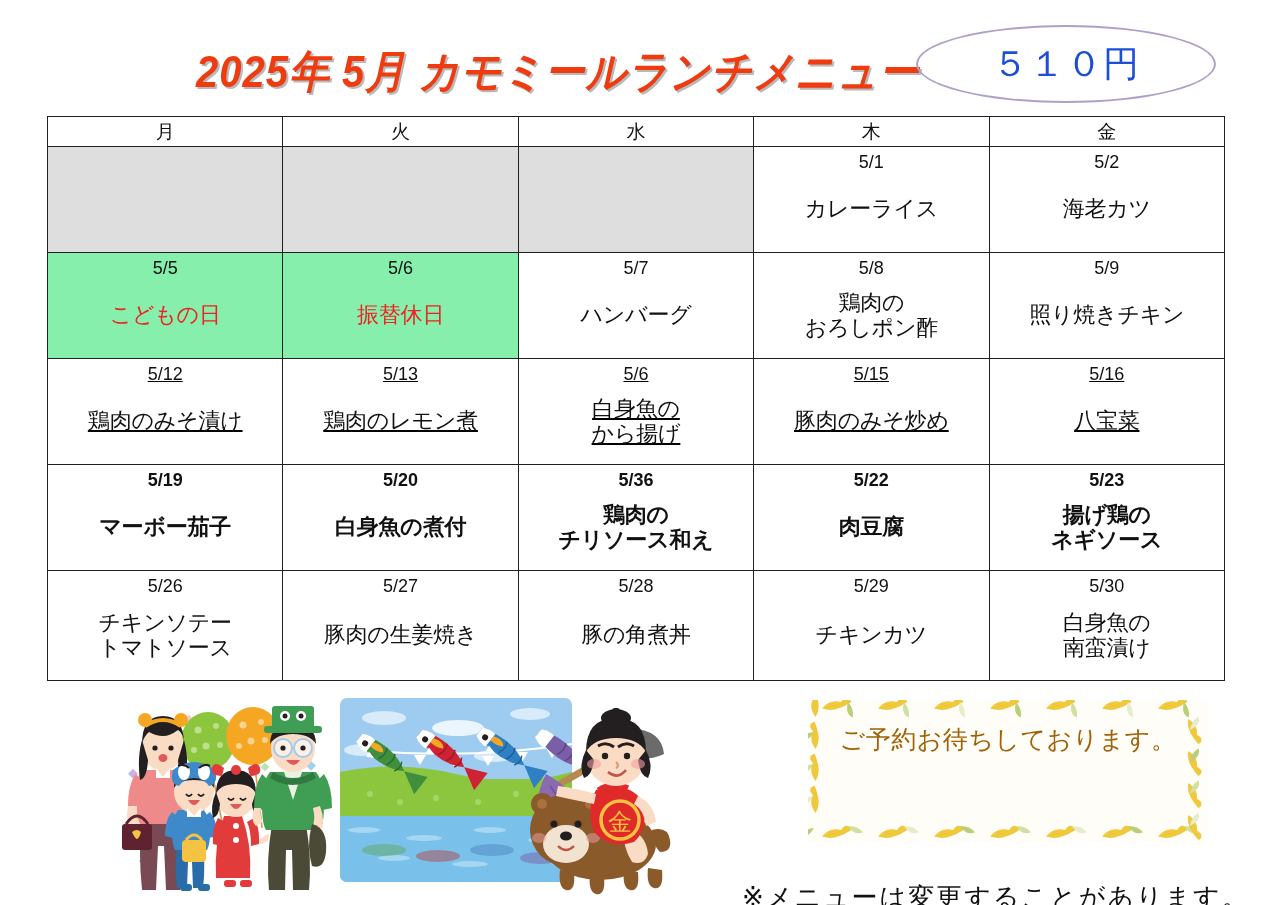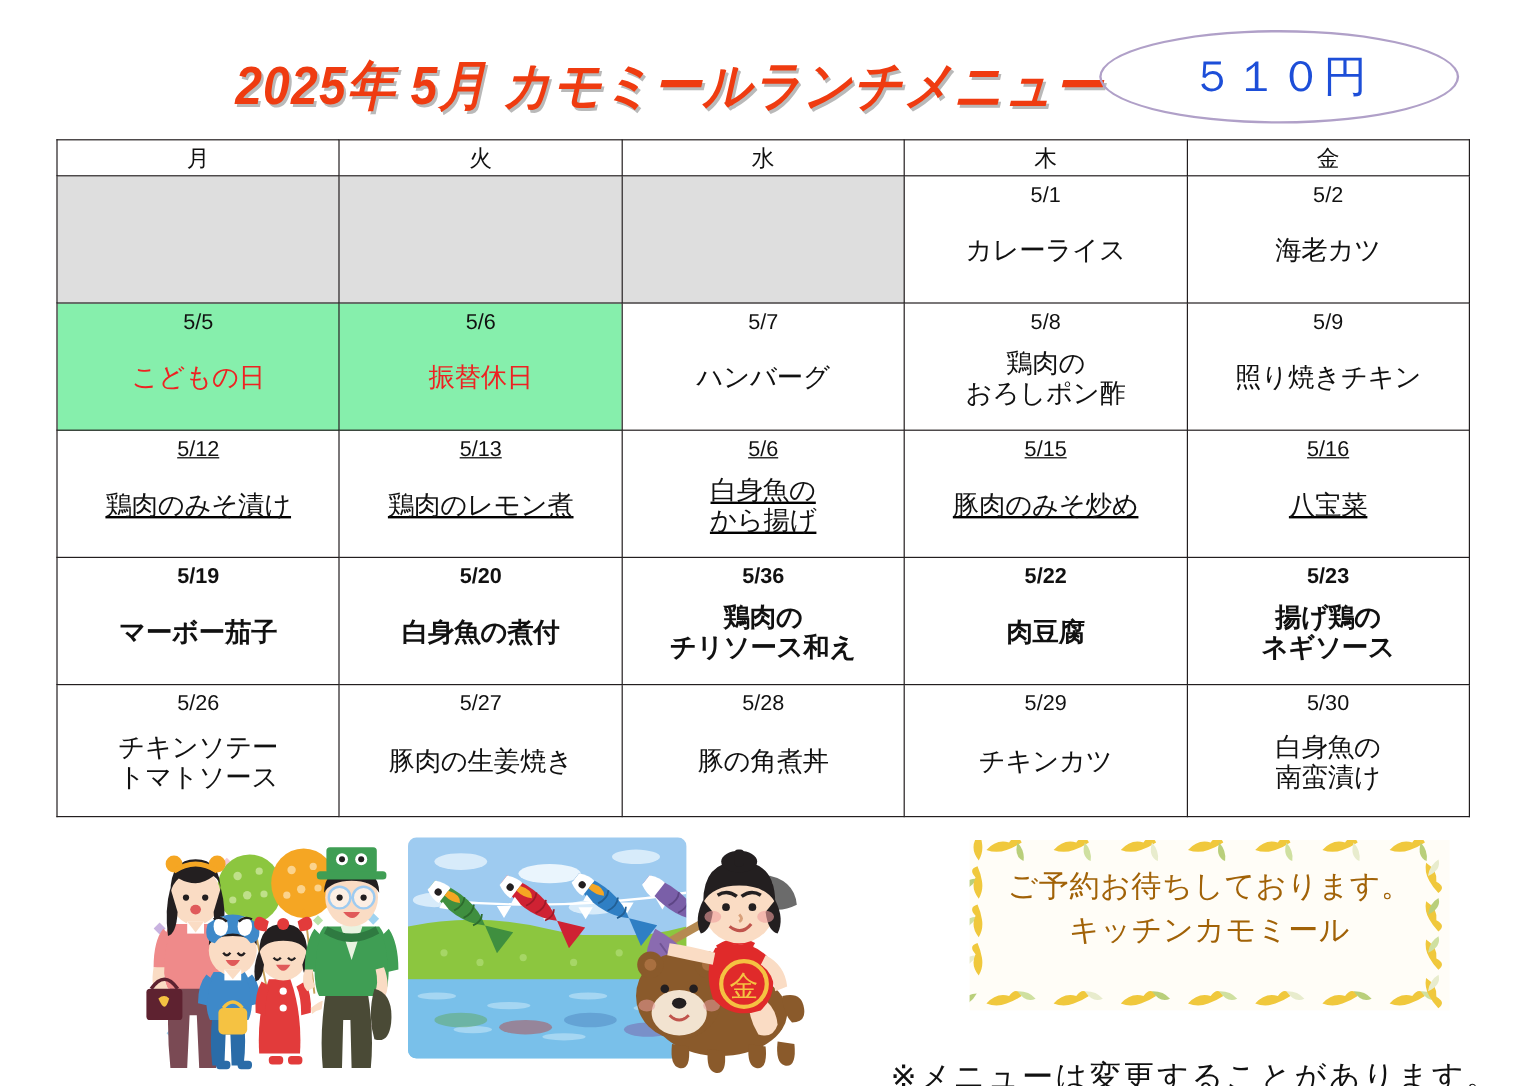--- a/index.html
+++ b/index.html
@@ -719,15 +719,14 @@
       <path d="M0 6 q8 -9 18 -6 q6 -8 10 0 q-6 4 -12 6 q-8 3 -16 -0 z" fill="#f0c83c" transform="translate(386,50) rotate(80) scale(0.95)"></path>
       <path d="M0 0 q9 3 12 11 q-9 1 -12 -11 z" fill="#b9cf7a" transform="translate(382,62) rotate(-100)"></path>
       <path d="M0 6 q8 -9 18 -6 q6 -8 10 0 q-6 4 -12 6 q-8 3 -16 -0 z" fill="#f0c83c" transform="translate(386,82) rotate(80) scale(0.95)"></path>
       <path d="M0 0 q9 3 12 11 q-9 1 -12 -11 z" fill="#cfe0a0" transform="translate(382,94) rotate(-100)"></path>
       <path d="M0 6 q8 -9 18 -6 q6 -8 10 0 q-6 4 -12 6 q-8 3 -16 -0 z" fill="#f0c83c" transform="translate(386,114) rotate(80) scale(0.95)"></path>
       <path d="M0 0 q9 3 12 11 q-9 1 -12 -11 z" fill="#e8eccd" transform="translate(382,126) rotate(-100)"></path>
     </g>
 </svg>
 <div id="contact-lines">
   <div>ご予約お待ちしております。</div>
-  <div>キッチンカモミール</div>
 </div>
 <div id="disclaimer">※メニューは変更することがあります。</div>
 
 </body></html>

